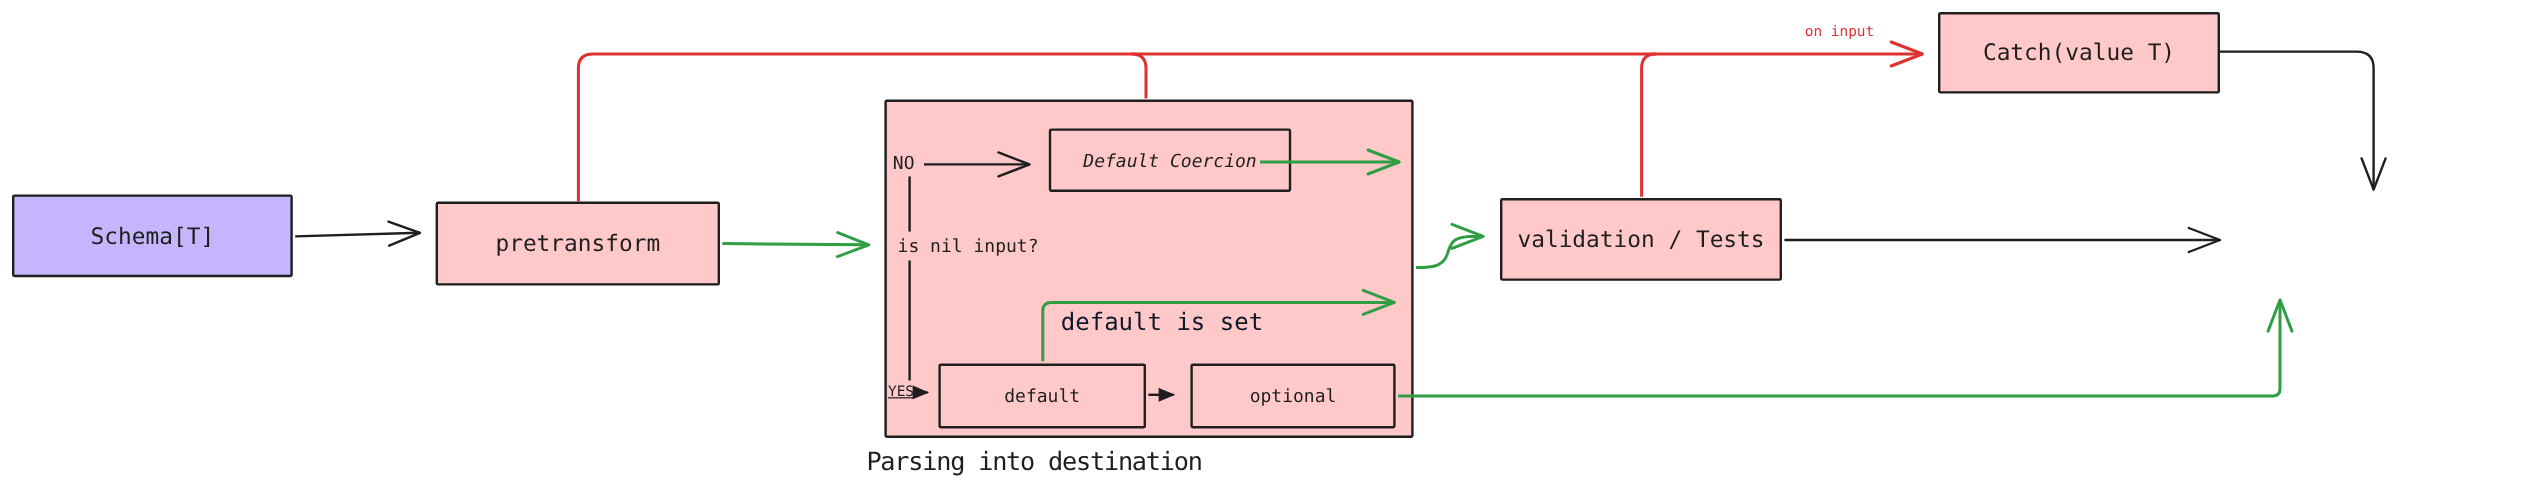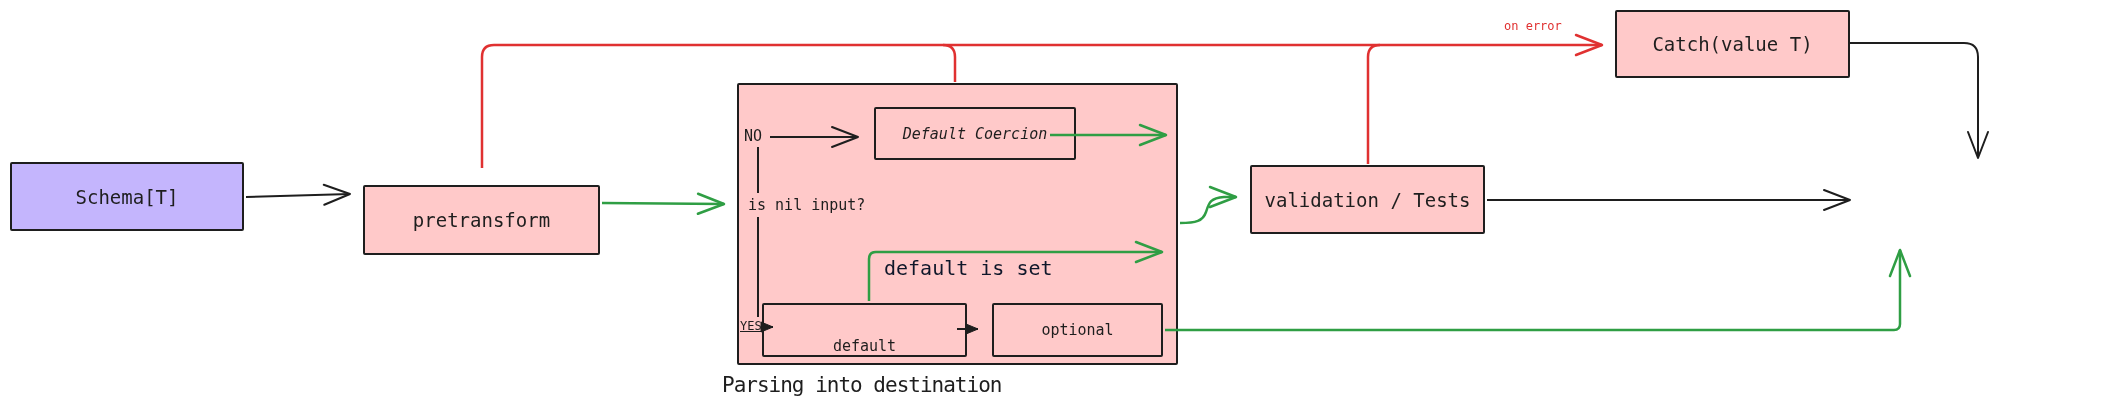--- a/index.html
+++ b/index.html
@@ -18,24 +18,24 @@
     background:#ffc9c9;
     display:flex;align-items:center;justify-content:center;
     font-size:19px;
     white-space:nowrap;
     box-sizing:border-box;
     z-index:3;
   }
   .inner{background:transparent;border-width:2px;font-size:15px;z-index:4;}
   .lbl{position:absolute;white-space:nowrap;z-index:5;line-height:1;}
   #schema{left:10px;top:162px;width:234px;height:69px;background:#c4b5fd;}
-  #pretransform{left:363px;top:185px;width:237px;height:70px;}
+  #pretransform{left:363px;top:168px;width:237px;height:70px;}
   #parse-container{left:737px;top:83px;width:441px;height:282px;z-index:2;}
   #default-coercion{left:874px;top:107px;width:202px;height:53px;font-style:italic;}
-  #default-box{left:762px;top:303px;width:205px;height:54px;align-items:flex-end;}
+  #default-box{left:782px;top:303px;width:173px;height:54px;}
   #optional-box{left:992px;top:303px;width:171px;height:54px;align-items:center;}
   #validation{left:1250px;top:165px;width:235px;height:69px;}
   #catch{left:1615px;top:10px;width:235px;height:68px;}
   #posttransform{left:1862px;top:166px;width:233px;height:69px;}
   #label-no{left:744px;top:129px;font-size:15px;}
   #label-is-nil{left:748px;top:198px;font-size:15px;}
   #label-yes{left:740px;top:320px;font-size:12px;text-decoration:underline;}
   #label-default-is-set{left:884px;top:258px;font-size:20px;color:#0f172a;}
   #label-on-error{left:1504px;top:20px;font-size:12px;color:#e03131;}
   #diagram-title{left:722px;top:375px;width:275px;text-align:left;font-size:21px;letter-spacing:-1px;}
@@ -74,21 +74,21 @@
 
   <div class="node" id="catch">
     <span>Catch(value T)</span>
   </div>
 
 
   <div class="lbl" id="label-no">NO</div>
   <div class="lbl" id="label-is-nil">is nil input?</div>
   <div class="lbl" id="label-yes">YES</div>
   <div class="lbl" id="label-default-is-set">default is set</div>
-  <div class="lbl" id="label-on-error">on error</div>
+  <div class="lbl" id="label-on-error">on input</div>
   <div class="lbl" id="diagram-title">Parsing into destination</div>
 
   <svg class="wires" width="2105" height="420" viewBox="0 0 2105 420">
     <defs>
       <marker id="ab" markerUnits="userSpaceOnUse" markerWidth="36" markerHeight="28" refX="32" refY="14" orient="auto">
         <path d="M6,4 L32,14 L6,24" fill="none" stroke="#1e1e1e" stroke-width="2" stroke-linecap="round" stroke-linejoin="round"></path>
       </marker>
       <marker id="ar" markerUnits="userSpaceOnUse" markerWidth="36" markerHeight="28" refX="32" refY="14" orient="auto">
         <path d="M6,4 L32,14 L6,24" fill="none" stroke="#e03131" stroke-width="2.5" stroke-linecap="round" stroke-linejoin="round"></path>
       </marker>

